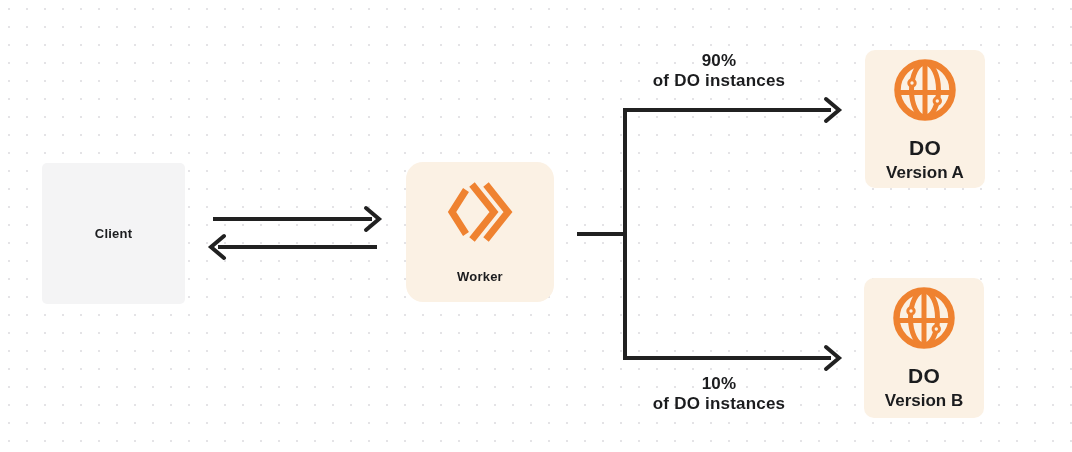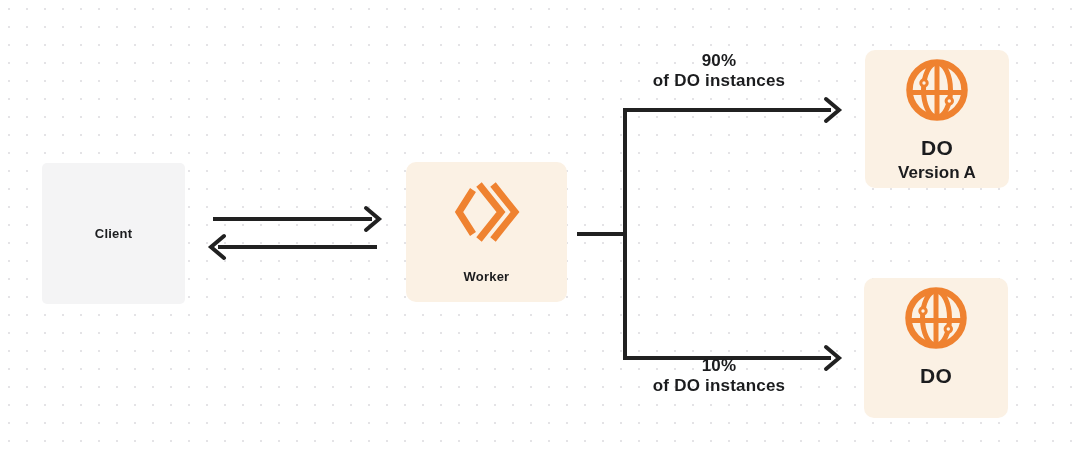--- a/index.html
+++ b/index.html
@@ -29,40 +29,40 @@
   .node-client{
     left:42px;top:163px;width:143px;height:141px;
     background:var(--node-gray);border-radius:5px;
     display:flex;align-items:center;justify-content:center;
   }
   .node-label{
     font-size:13px;font-weight:700;letter-spacing:.2px;
     color:var(--text-dark);text-align:center;line-height:26px;
   }
   .node-worker{
-    left:406px;top:162px;width:161px;height:140px;
-    background:var(--node-cream);border-radius:10px;
+    left:406px;top:162px;width:148px;height:140px;
+    background:var(--node-cream);border-radius:17px;
   }
   .worker-icon{position:absolute;left:50%;top:20px;transform:translateX(-50%);}
   .worker-icon path{fill:none;stroke:var(--accent-orange);stroke-width:7;stroke-linecap:butt;stroke-linejoin:miter;}
   .worker-label{position:absolute;left:0;right:0;top:101px;line-height:28px;}
   .connector{position:absolute;}
   .connector path{fill:none;stroke:var(--connector-dark);stroke-width:4;stroke-linejoin:miter;}
   .connector path.head{stroke-linecap:round;}
   .cw-arrows{left:203px;top:199px;}
   .branch{left:573px;top:93px;}
   .edge-label{
     position:absolute;left:619px;width:200px;text-align:center;
     font-size:17px;font-weight:700;line-height:20px;letter-spacing:.2px;
     color:var(--text-dark);
   }
   .edge-label-top{top:51px;}
-  .edge-label-bottom{top:356px;}
+  .edge-label-bottom{top:374px;}
   .node-do{
-    width:144px;background:var(--node-cream);border-radius:10px;
+    width:120px;background:var(--node-cream);border-radius:10px;
   }
   .node-do-a{left:865px;top:50px;height:138px;}
   .node-do-b{left:864px;top:278px;height:140px;}
   .globe{position:absolute;left:50%;top:8px;transform:translateX(-50%);}
   .globe .stroke{fill:none;stroke:var(--accent-orange);}
   .globe .outer{stroke-width:6.5;}
   .globe .inner{stroke-width:5;}
   .globe .donut{fill:var(--node-cream);stroke:var(--accent-orange);stroke-width:3;}
   .do-title{
     position:absolute;left:0;right:0;top:86px;
@@ -137,15 +137,16 @@
   <div class="node node-do node-do-b">
     <svg class="globe" width="64" height="64" viewBox="0 0 64 64" aria-hidden="true">
       <circle class="stroke outer" cx="32" cy="32" r="27.5"></circle>
       <ellipse class="stroke inner" cx="32" cy="32" rx="13.5" ry="27"></ellipse>
       <line class="stroke inner" x1="32" y1="6" x2="32" y2="58"></line>
       <line class="stroke inner" x1="6" y1="34.5" x2="58" y2="34.5"></line>
       <circle class="donut" cx="19" cy="25" r="3.2"></circle>
       <circle class="donut" cx="44.3" cy="43" r="3.2"></circle>
     </svg>
     <div class="do-title">DO</div>
+    <div class="do-subtitle">Version B</div>
   </div>
 
 </div>
 
 </body></html>

